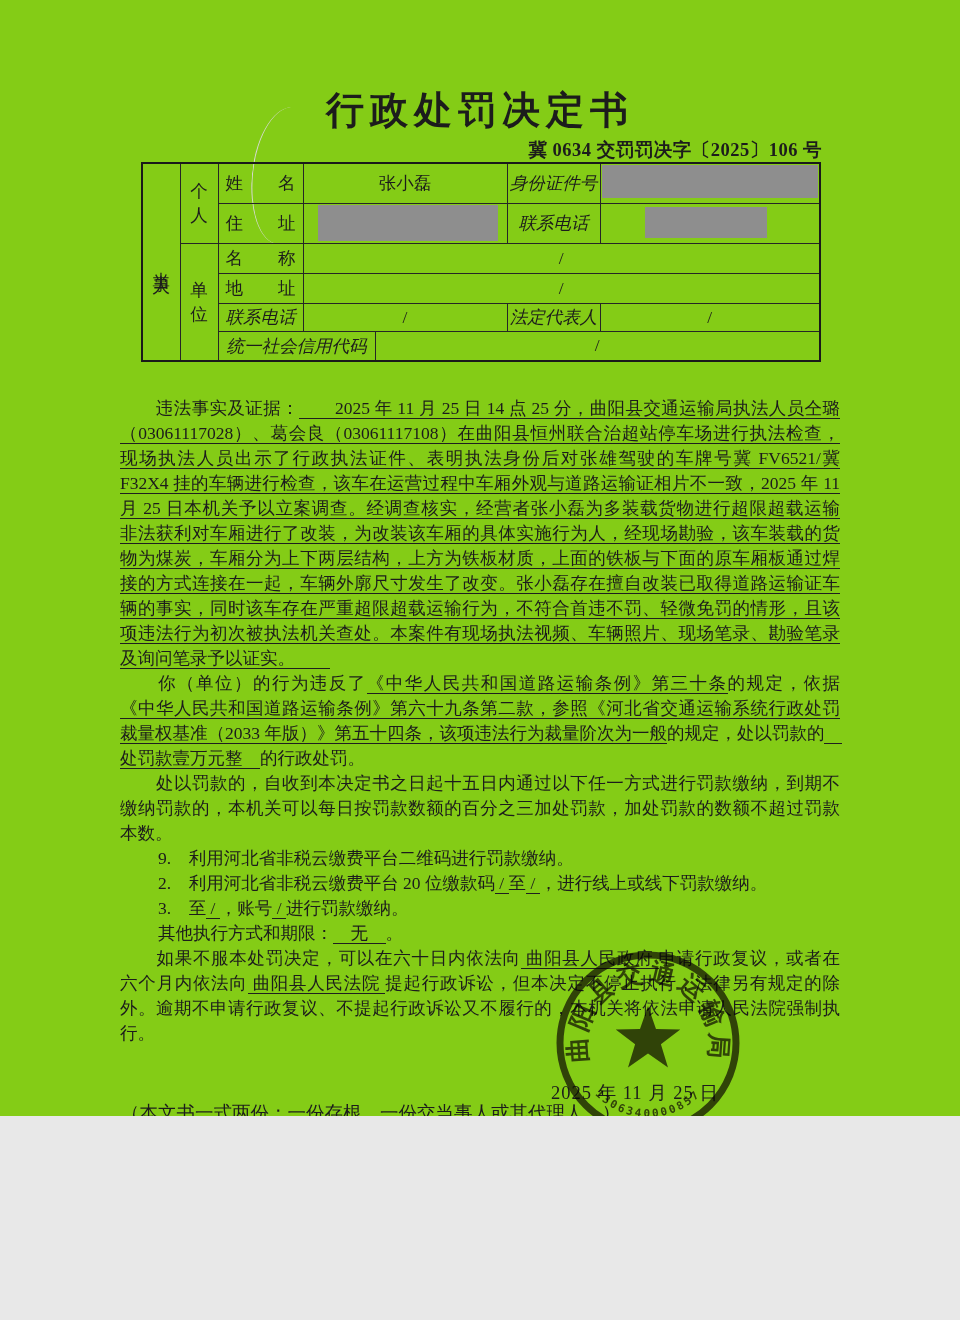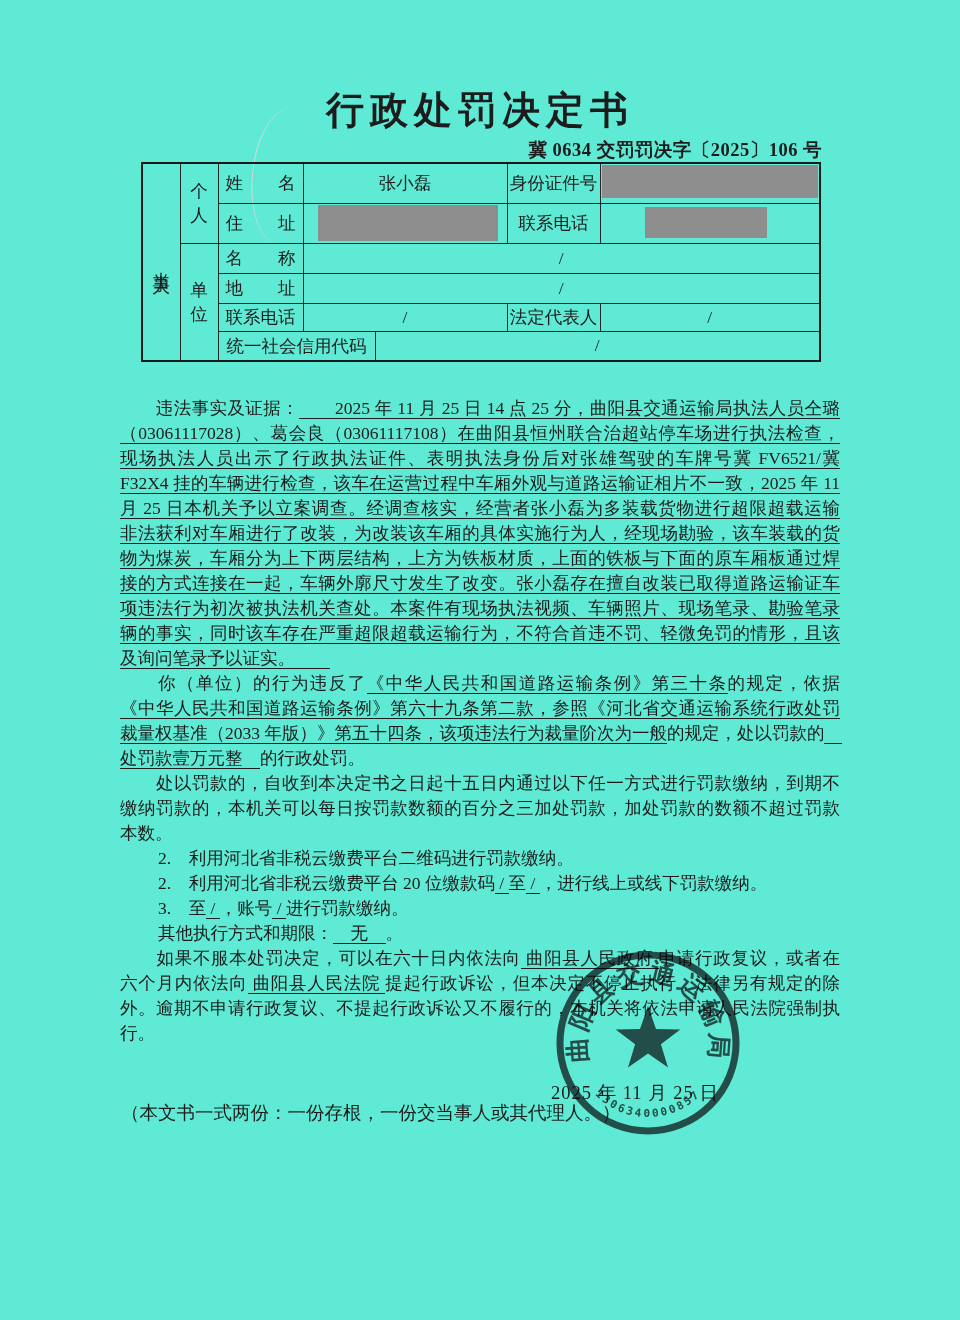--- a/index.html
+++ b/index.html
@@ -1,18 +1,18 @@
 <!DOCTYPE html>
 <html><head>
 <meta charset="utf-8">
 <style>
   html,body{margin:0;padding:0;background:#e8e8e8;}
   .page{
-    position:relative;width:960px;height:1320px;margin:0 auto;
-    background:#5eead4;overflow:hidden;
+    position:relative;width:960px;height:1116px;margin:0 auto;
+    background:#84cc16;overflow:hidden;
     font-family:"Liberation Serif","DejaVu Serif",serif;color:#1c1c1c;
   }
   .title{
     position:absolute;top:88px;left:0;right:0;text-align:center;
     font-family:"Liberation Sans","DejaVu Sans",sans-serif;
     font-size:38px;font-weight:700;letter-spacing:6px;line-height:44px;
   }
   .docno{
     position:absolute;top:137px;right:138px;font-size:18.5px;letter-spacing:.5px;font-weight:bold;
   }
@@ -29,21 +29,21 @@
     border:2.2px solid #1a1a1a;
   }
   table.party td{
     border:1.6px solid #262626;text-align:center;vertical-align:middle;
     padding:0 2px;overflow:hidden;position:relative;
   }
   td.vlabel{
     writing-mode:vertical-rl;text-orientation:upright;letter-spacing:3px;
     font-size:17.5px;
   }
-  td.lbl2{letter-spacing:0;}
+  td.lbl2{letter-spacing:0;font-style:italic;}
   .redact{position:absolute;background:#8e8e8e;}
   #redact-id{left:602px;top:165px;width:216px;height:33px;}
   #redact-addr{left:318px;top:205px;width:180px;height:36px;}
   #redact-phone{left:645px;top:207px;width:122px;height:31px;}
   
   .body-text{
     position:absolute;left:120px;top:368px;width:720px;
     font-size:17.5px;line-height:25px;margin-top:28px;
   }
   .line{text-align:justify;text-align-last:justify;white-space:pre-wrap;}
@@ -126,37 +126,37 @@
   <div class="body-text">
     <div>
         <div class="line"><span>　　违法事实及证据：</span><span class="u">　　2025 年 11 月 25 日 14 点 25 分，曲阳县交通运输局执法人员仝璐</span></div>
         <div class="line"><span class="u">（03061117028）、葛会良（03061117108）在曲阳县恒州联合治超站停车场进行执法检查，</span></div>
         <div class="line"><span class="u">现场执法人员出示了行政执法证件、表明执法身份后对张雄驾驶的车牌号冀 FV6521/冀</span></div>
         <div class="line"><span class="u">F32X4 挂的车辆进行检查，该车在运营过程中车厢外观与道路运输证相片不一致，2025 年 11</span></div>
         <div class="line"><span class="u">月 25 日本机关予以立案调查。经调查核实，经营者张小磊为多装载货物进行超限超载运输</span></div>
         <div class="line"><span class="u">非法获利对车厢进行了改装，为改装该车厢的具体实施行为人，经现场勘验，该车装载的货</span></div>
         <div class="line"><span class="u">物为煤炭，车厢分为上下两层结构，上方为铁板材质，上面的铁板与下面的原车厢板通过焊</span></div>
         <div class="line"><span class="u">接的方式连接在一起，车辆外廓尺寸发生了改变。张小磊存在擅自改装已取得道路运输证车</span></div>
+        <div class="line"><span class="u">辆的事实，同时该车存在严重超限超载运输行为，不符合首违不罚、轻微免罚的情形，且该</span></div>
         <div class="line"><span class="u">项违法行为初次被执法机关查处。本案件有现场执法视频、车辆照片、现场笔录、勘验笔录</span></div>
-        <div class="line"><span class="u">辆的事实，同时该车存在严重超限超载运输行为，不符合首违不罚、轻微免罚的情形，且该</span></div>
         <div class="line nj"><span class="u">及询问笔录予以证实。　　</span></div>
       </div>
     <div>
         <div class="line"><span>　　你（单位）的行为违反了</span><span class="u">《中华人民共和国道路运输条例》第三十条</span><span>的规定，依据</span></div>
         <div class="line"><span class="u">《中华人民共和国道路运输条例》第六十九条第二款，参照《河北省交通运输系统行政处罚</span></div>
         <div class="line"><span class="u">裁量权基准（2033 年版）》第五十四条，该项违法行为裁量阶次为一般</span><span>的规定，处以罚款的</span><span class="u">　</span></div>
         <div class="line nj"><span class="u">处罚款壹万元整　</span><span>的行政处罚。</span></div>
       </div>
     <div>
         <div class="line"><span>　　处以罚款的，自收到本决定书之日起十五日内通过以下任一方式进行罚款缴纳，到期不</span></div>
         <div class="line"><span>缴纳罚款的，本机关可以每日按罚款数额的百分之三加处罚款，加处罚款的数额不超过罚款</span></div>
         <div class="line nj"><span>本数。</span></div>
       </div>
     <div class="block-list">
-        <div class="line nj"><span>2.　利用河北省非税云缴费平台二维码进行罚款缴纳。</span></div>
+        <div class="line nj"><span>9.　利用河北省非税云缴费平台二维码进行罚款缴纳。</span></div>
         <div class="line nj"><span>2.　利用河北省非税云缴费平台 20 位缴款码</span><span class="u"> / </span><span>至</span><span class="u"> / </span><span>，进行线上或线下罚款缴纳。</span></div>
         <div class="line nj"><span>3.　至</span><span class="u"> / </span><span>，账号</span><span class="u"> / </span><span>进行罚款缴纳。</span></div>
         <div class="line nj"><span>其他执行方式和期限：</span><span class="u">　无　</span><span>。</span></div>
       </div>
     <div>
         <div class="line"><span>　　如果不服本处罚决定，可以在六十日内依法向</span><span class="u"> 曲阳县人民政府 </span><span>申请行政复议，或者在</span></div>
         <div class="line"><span>六个月内依法向</span><span class="u"> 曲阳县人民法院 </span><span>提起行政诉讼，但本决定不停止执行，法律另有规定的除</span></div>
         <div class="line"><span>外。逾期不申请行政复议、不提起行政诉讼又不履行的，本机关将依法申请人民法院强制执</span></div>
         <div class="line nj"><span>行。</span></div>
       </div>

